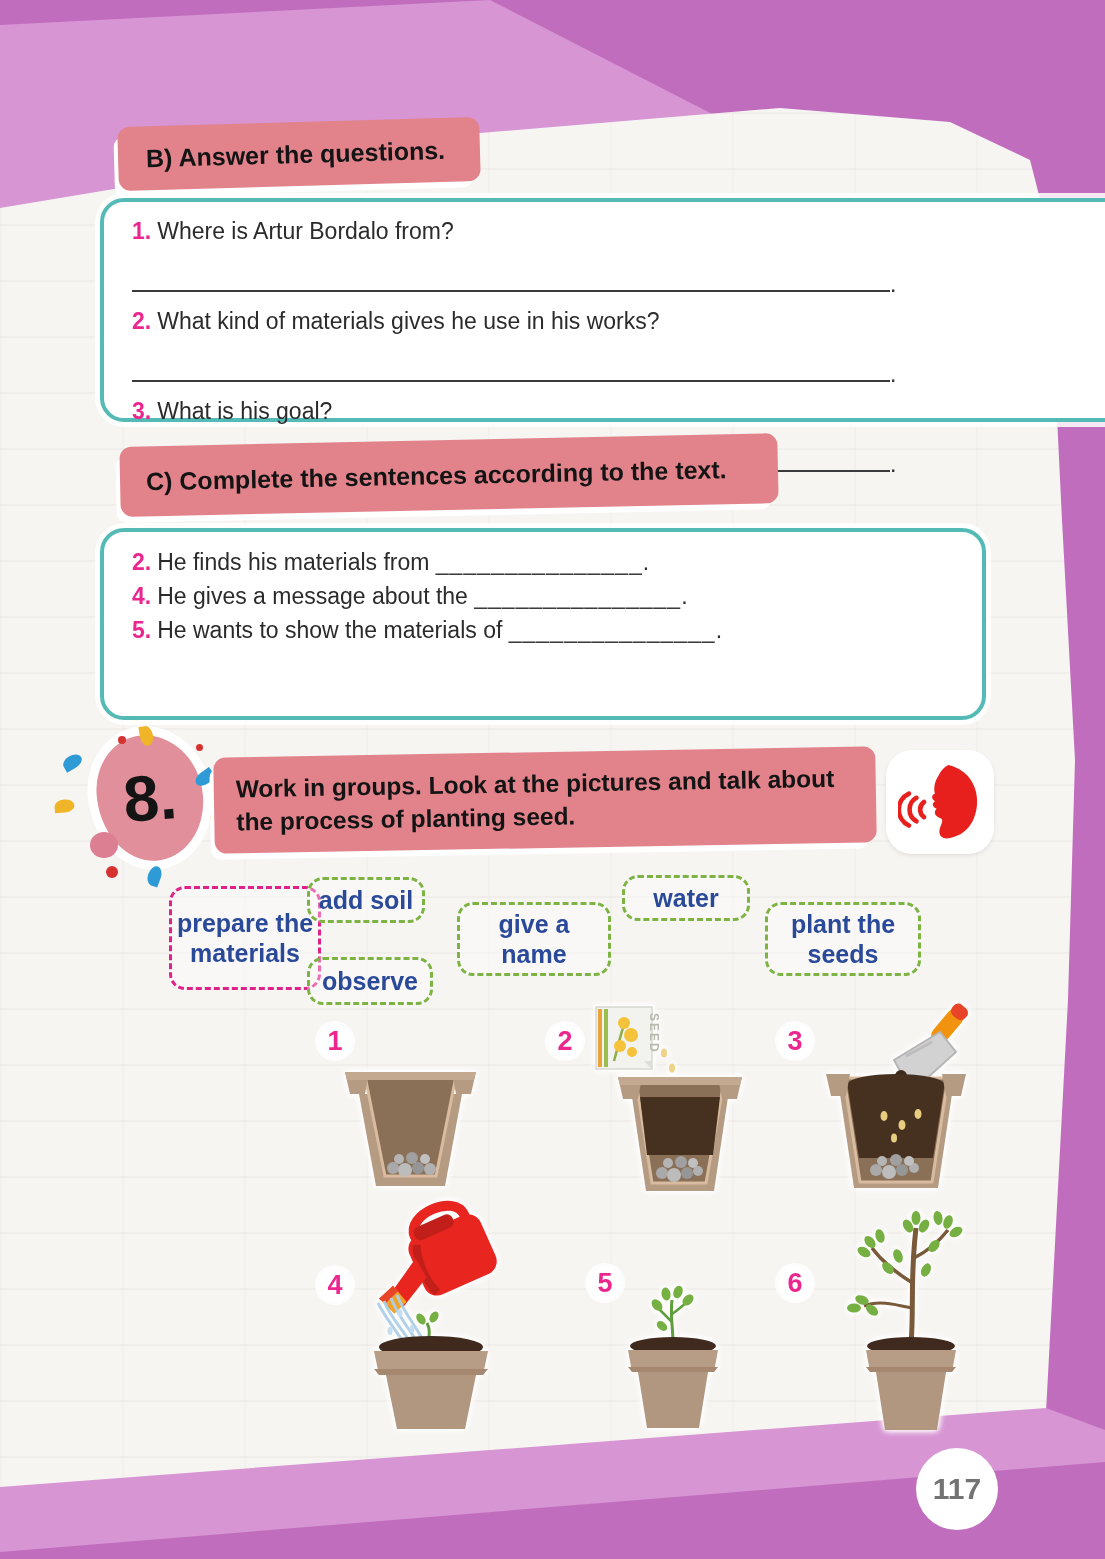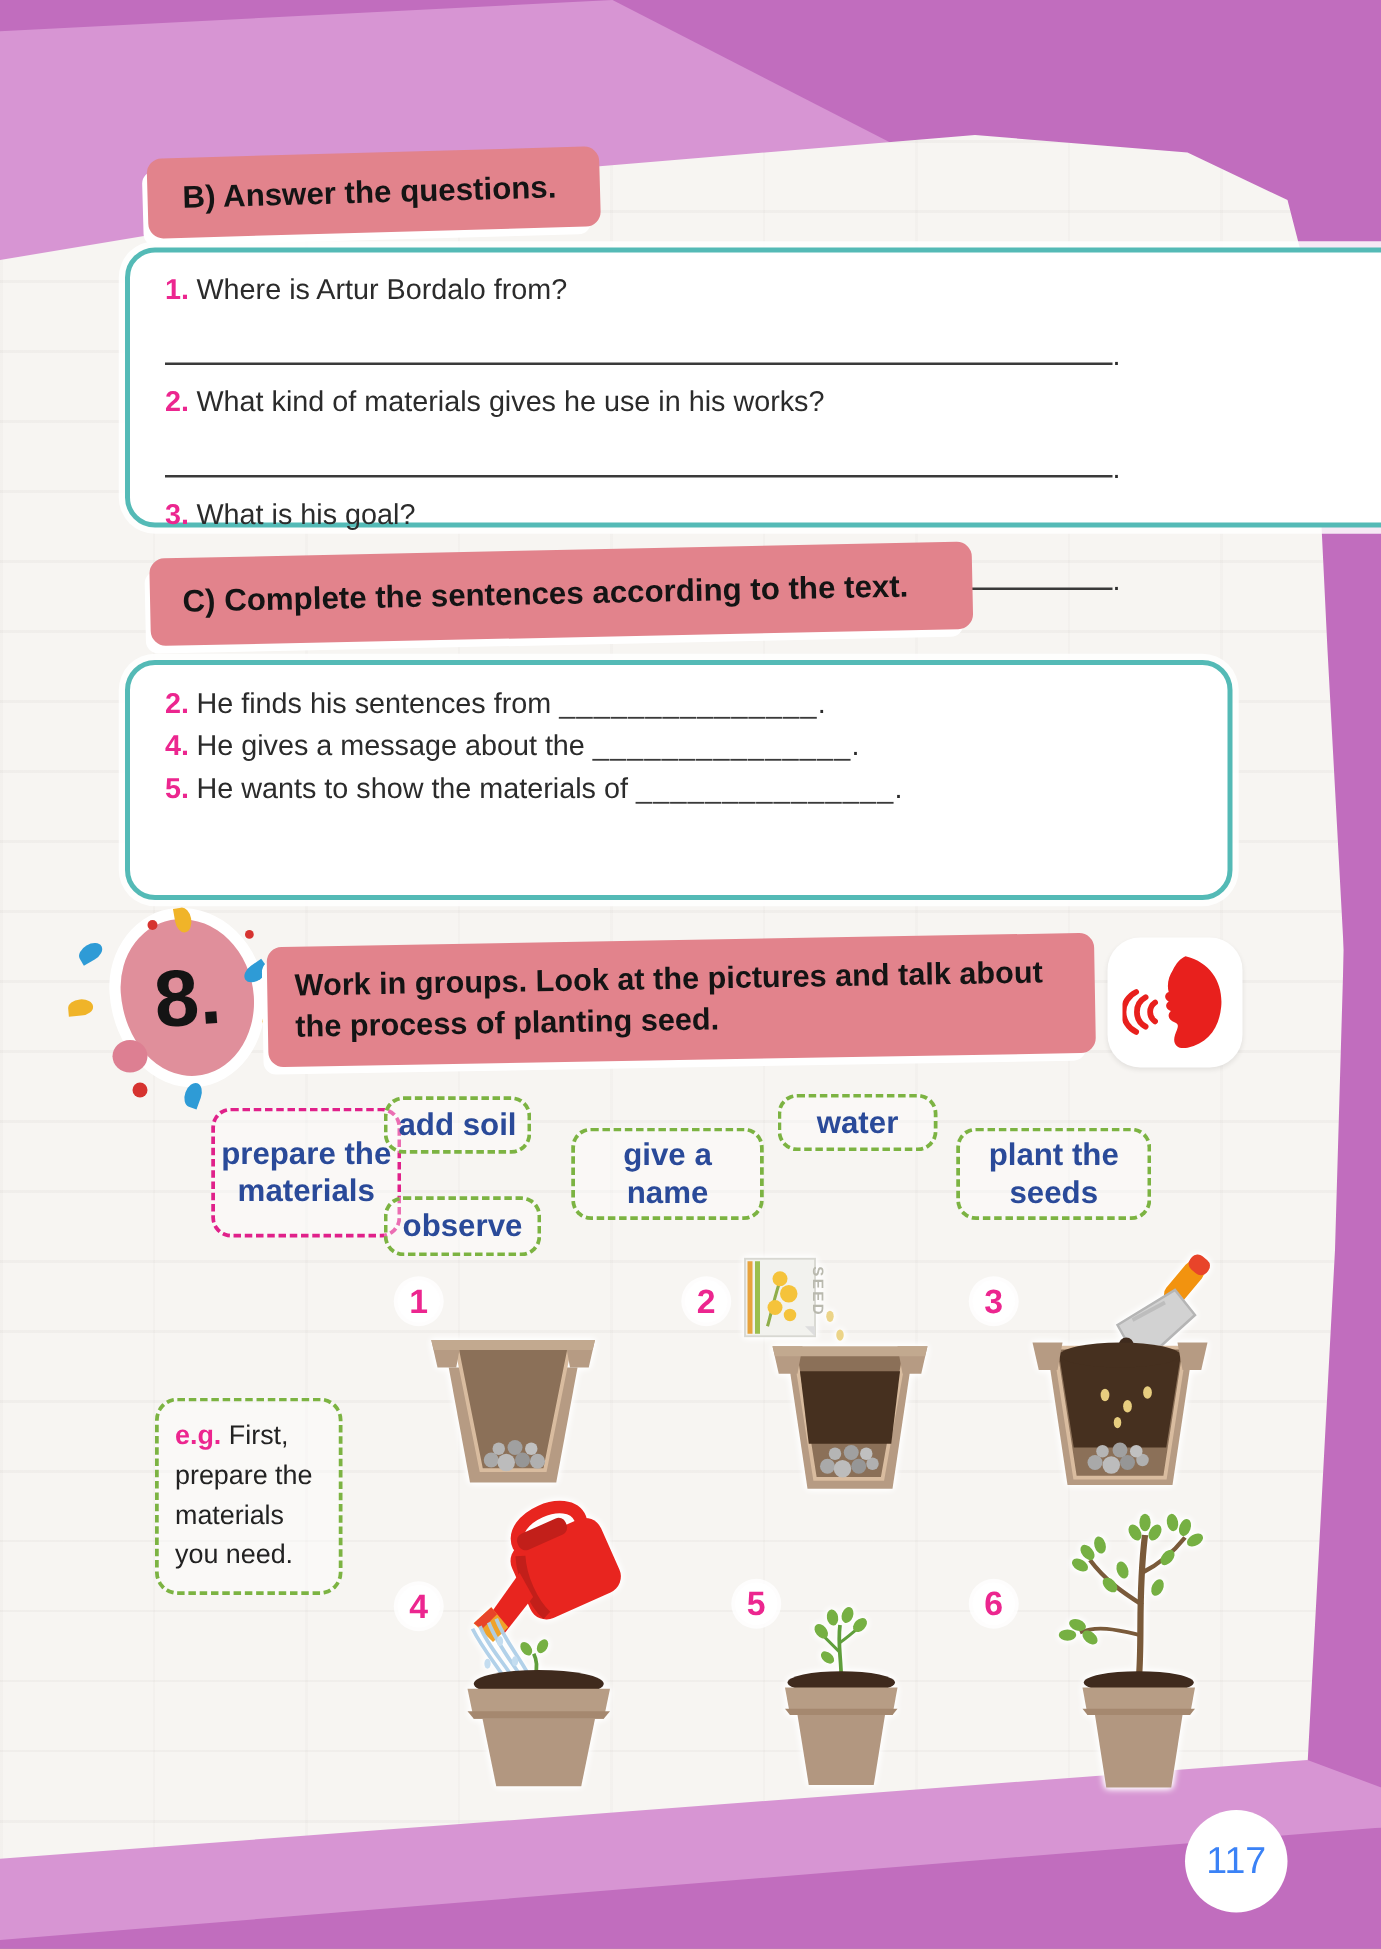--- a/index.html
+++ b/index.html
@@ -61,22 +61,22 @@
     color:#ec268f; font-weight:bold; font-size:27px; display:flex; align-items:center; justify-content:center;
     box-shadow:0 0 0 3px rgba(255,255,255,0.8);
   }
   .egbox {
     position:absolute; left:124px; top:1118px; width:150px; height:158px;
     border:3px dashed #7cb342; border-radius:18px; padding:12px 13px;
     font-size:21.5px; color:#222; line-height:1.48; background:rgba(255,255,255,0.4);
   }
   .eg-label { color:#ec268f; font-weight:bold; }
   .pagenum {
-    position:absolute; left:948px; top:1448px; width:82px; height:82px; border-radius:50%;
-    background:#ffffff; color:#3b82f6; font-weight:normal; font-size:30px;
+    position:absolute; left:916px; top:1448px; width:82px; height:82px; border-radius:50%;
+    background:#ffffff; color:#737373; font-weight:bold; font-size:30px;
     display:flex; align-items:center; justify-content:center; z-index:5;
   }
   .figure { position:absolute; filter:drop-shadow(0 0 3px #ffffff) drop-shadow(0 0 2px #ffffff); }
 </style>
 </head>
 <body>
 
 <div id="canvas">
   <div id="wedge-top" class="wedge"></div>
   <div id="white-page"></div>
@@ -107,21 +107,21 @@
       <span class="line"></span><span>.</span>
     </div>
   </div>
 
   <div class="banner abs" style="left:120px; top:440px; width:658px; height:70px; font-size:25px; padding-left:26px; transform:rotate(-1.2deg);">
     <span>C) Complete the sentences according to the text.</span>
   </div>
 
   <div class="tealbox abs" style="left:100px; top:528px; width:886px; height:192px; padding:13px 28px;">
     <div class="c-row">
-      <span class="q-num">2.</span><span>He finds his sentences from</span>
+      <span class="q-num">2.</span><span>He finds his materials from</span>
       <span class="c-blank">_______________</span><span>.</span>
     </div>
     <div class="c-row">
       <span class="q-num">4.</span><span>He gives a message about the</span>
       <span class="c-blank">_______________</span><span>.</span>
     </div>
     <div class="c-row">
       <span class="q-num">5.</span><span>He wants to show the materials of</span>
       <span class="c-blank">_______________</span><span>.</span>
     </div>
@@ -169,24 +169,20 @@
   <div class="chip" style="left:457px; top:902px; width:154px; height:74px;">
     <span style="width:110px;">give a name</span>
   </div>
   <div class="chip" style="left:622px; top:875px; width:128px; height:46px;">
     <span>water</span>
   </div>
   <div class="chip" style="left:765px; top:902px; width:156px; height:74px;align-items:center;">
     <span style="width:110px;">plant the seeds</span>
   </div>
 
-  <div class="egbox">
-    <span class="eg-label">e.g.</span>
-    <span>First, prepare the materials you need.</span>
-  </div>
 
   <div class="stepnum" style="left:318px; top:1024px;">
       <span>1</span>
     </div>
   <div class="stepnum" style="left:548px; top:1024px;">
       <span>2</span>
     </div>
   <div class="stepnum" style="left:778px; top:1024px;">
       <span>3</span>
     </div>

